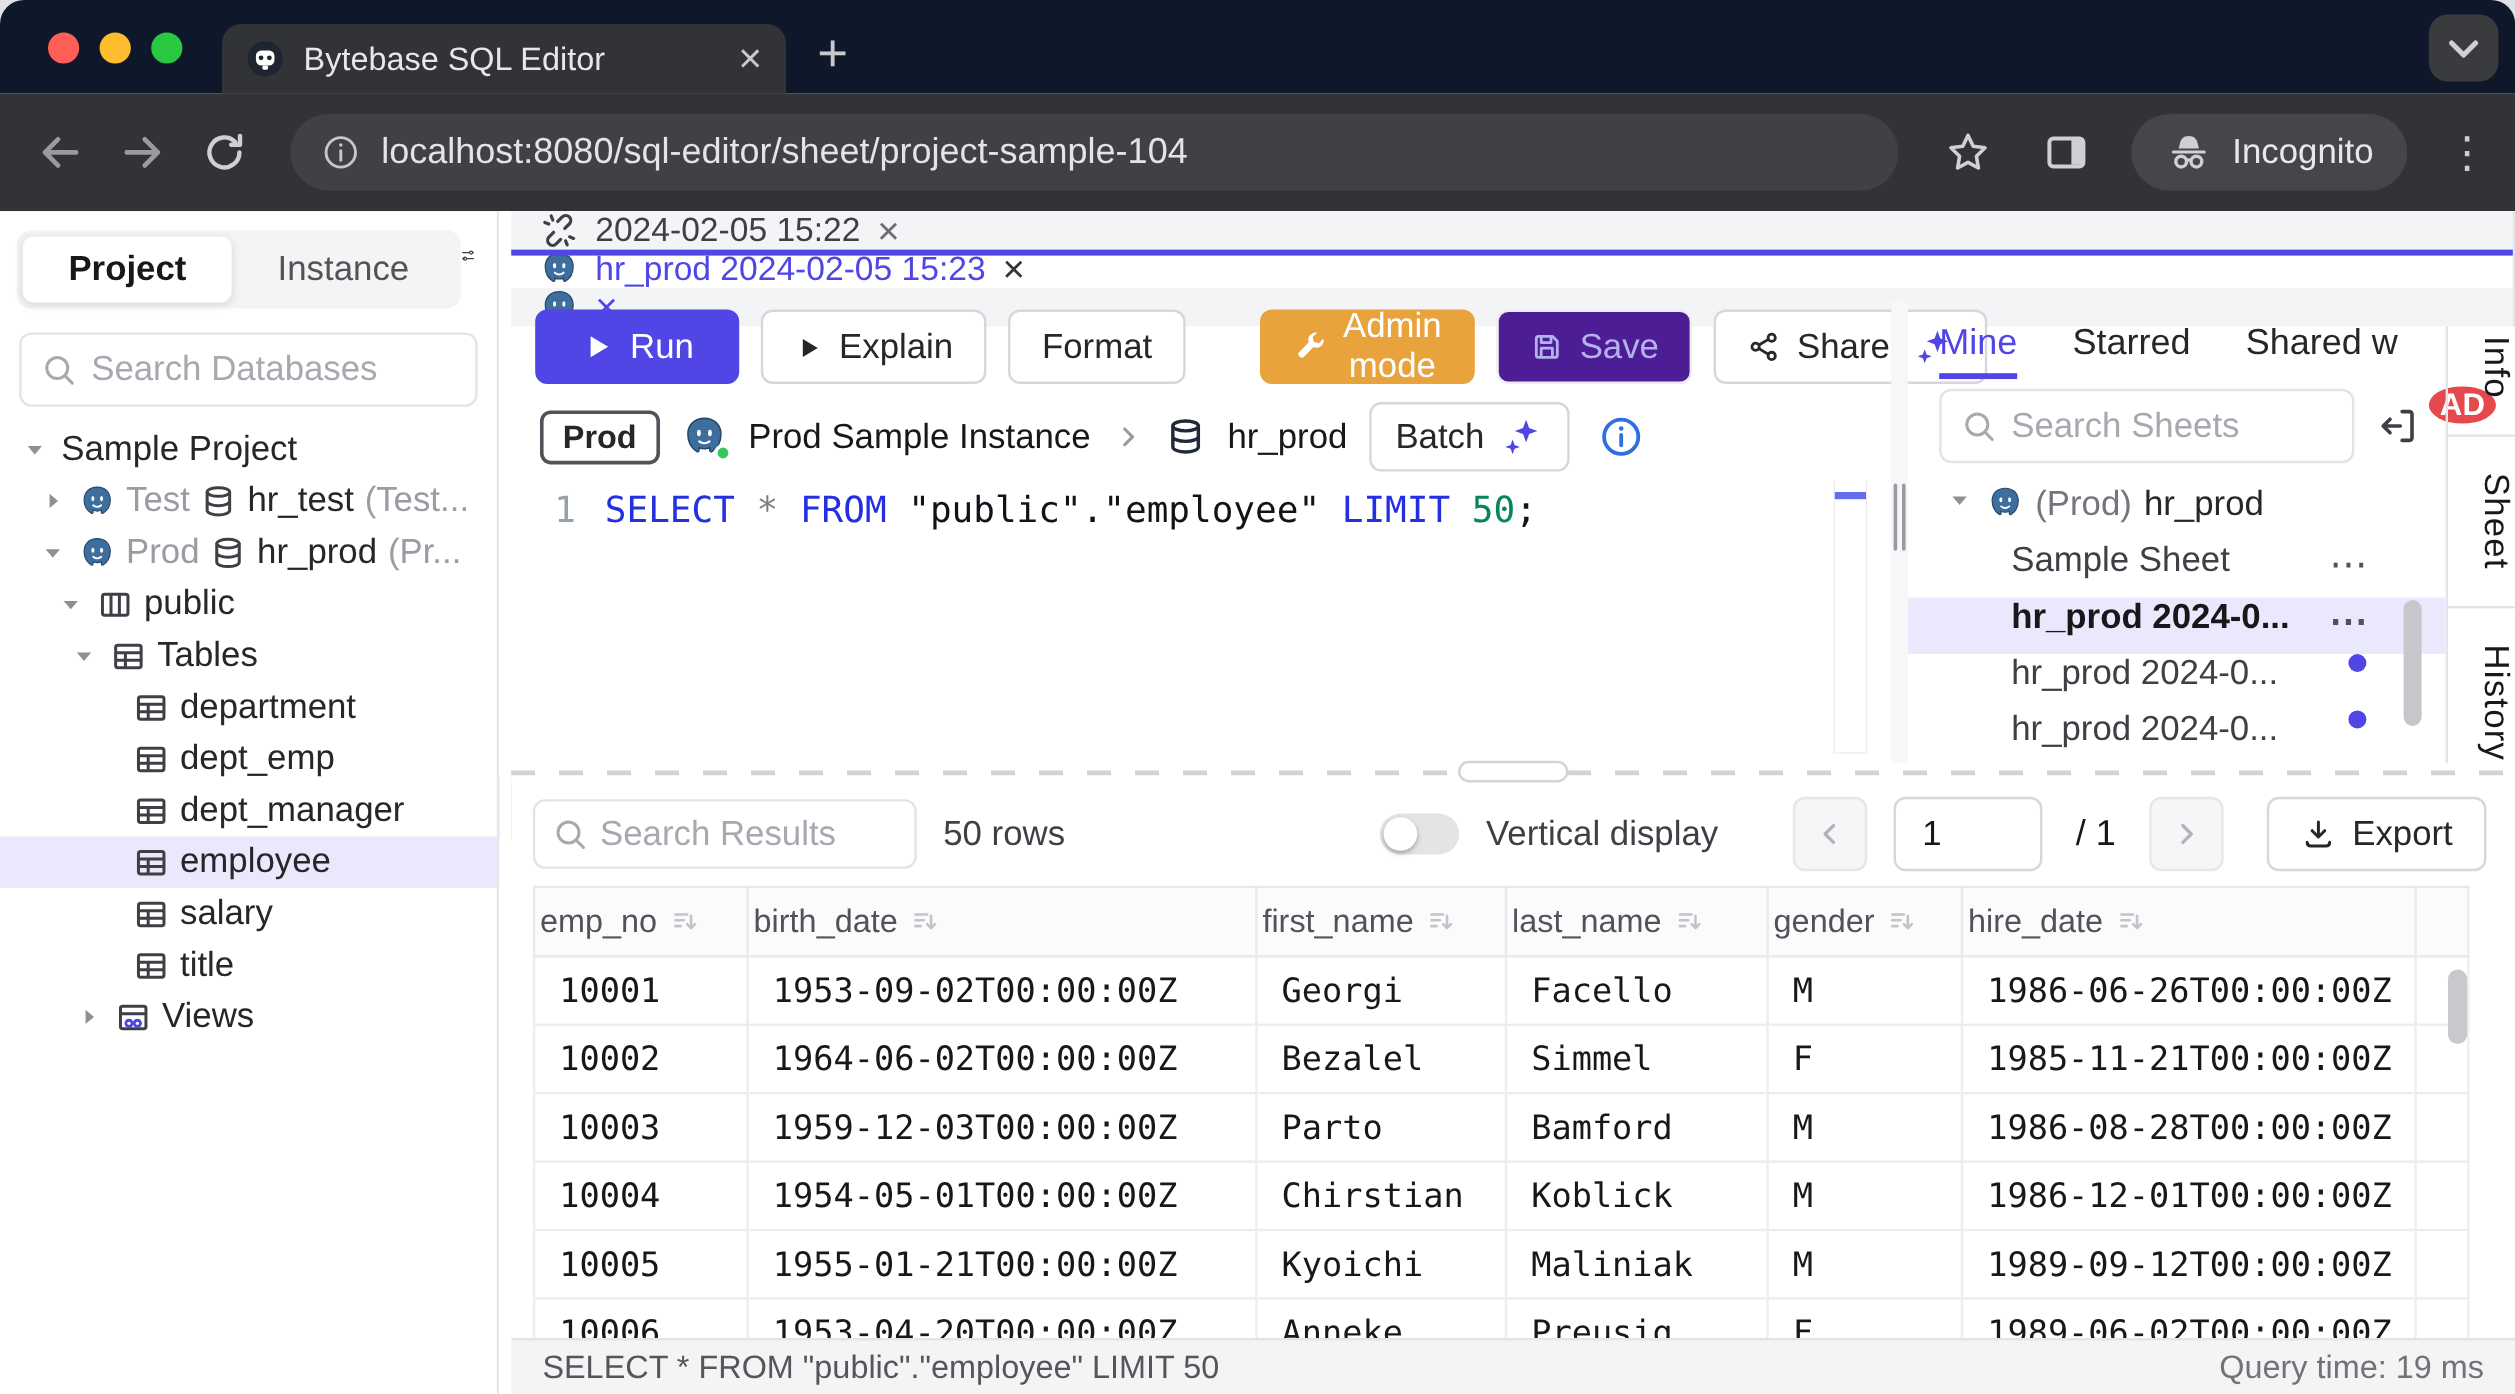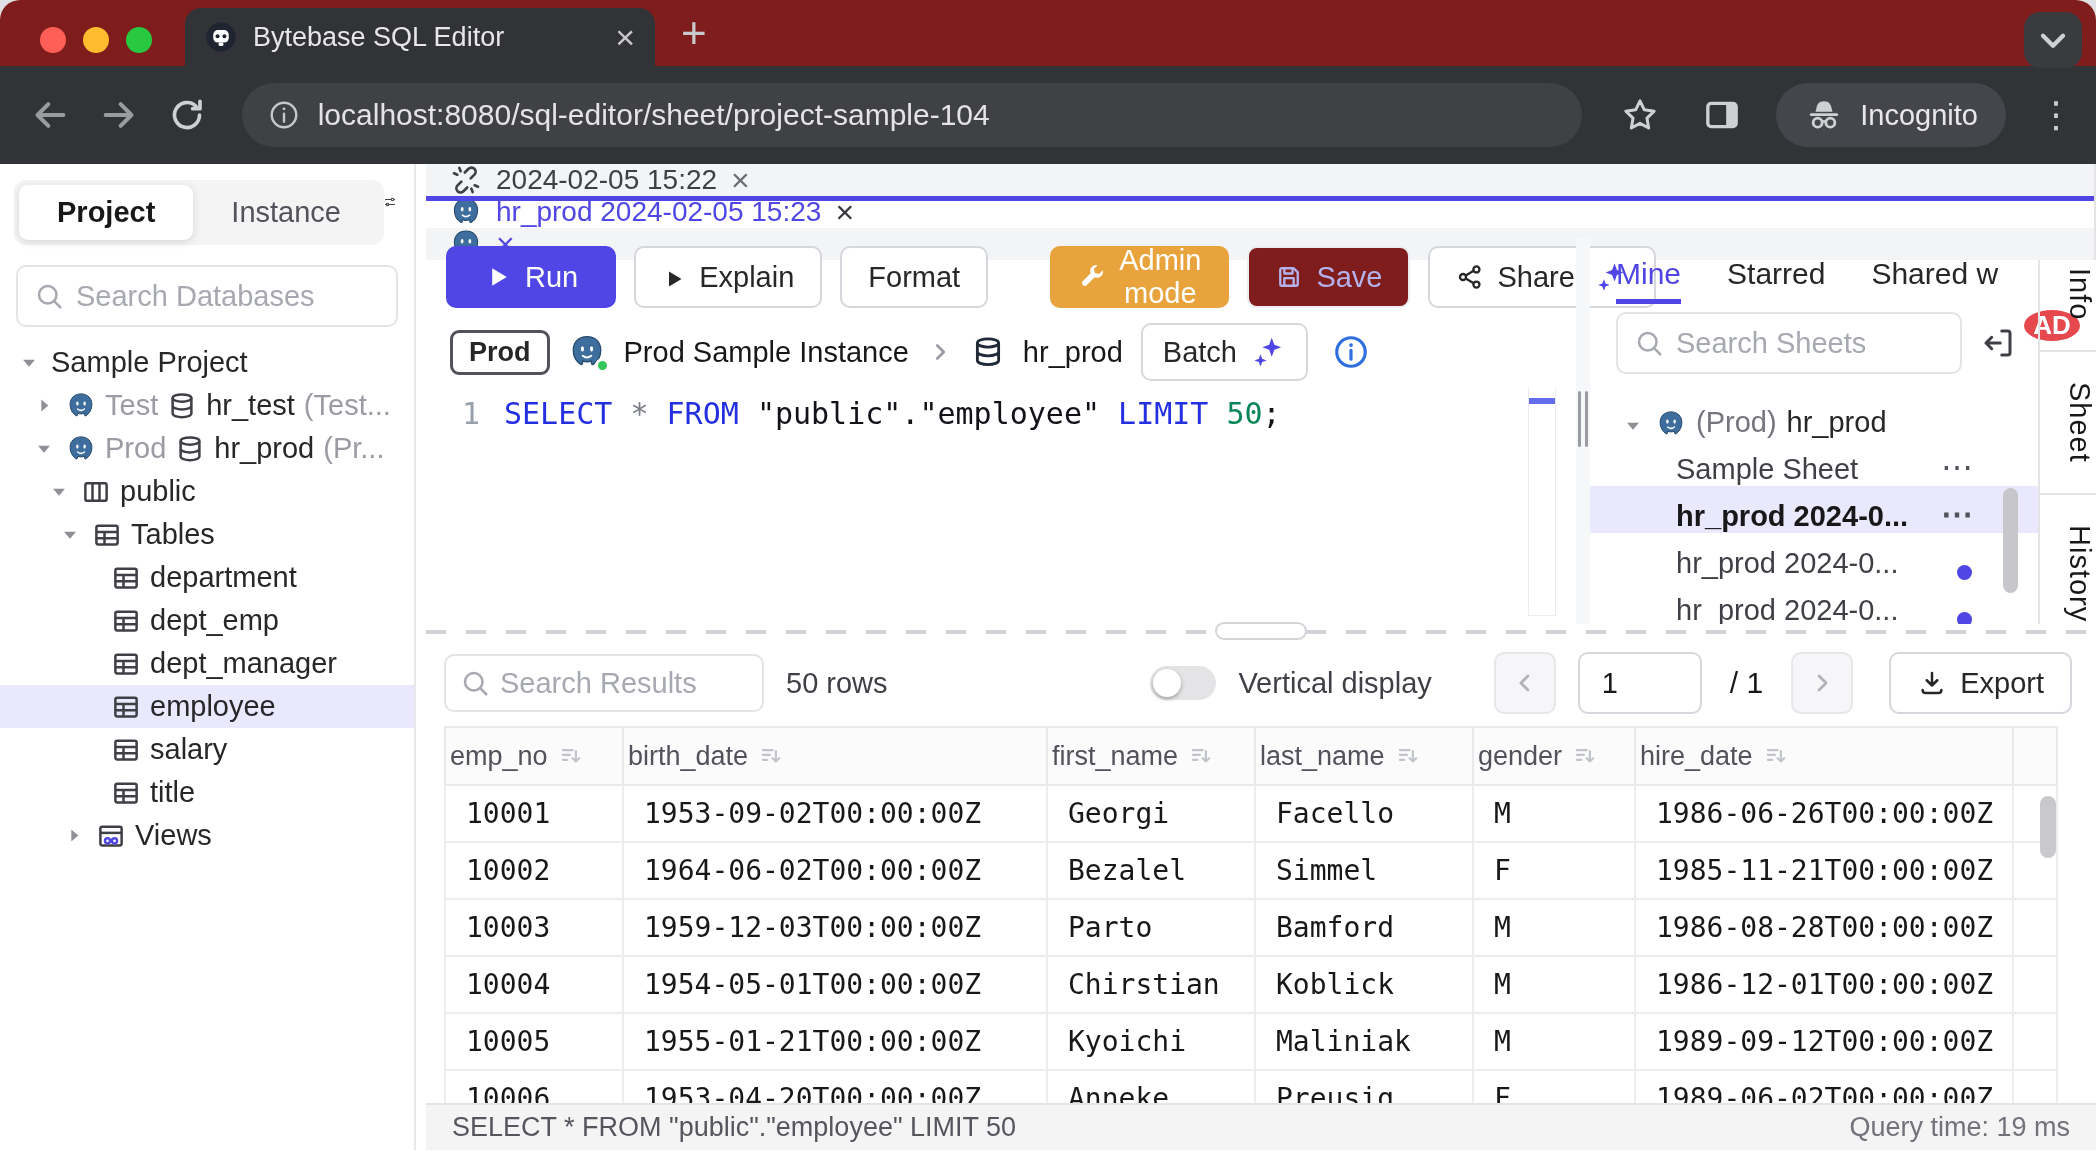--- a/index.html
+++ b/index.html
@@ -1,21 +1,21 @@
 <!DOCTYPE html>
 <html><head>
 <meta charset="utf-8">
 <style>
   * { margin:0; padding:0; box-sizing:border-box; }
   html,body { background:#dfe1e5; }
   body { font-family:"Liberation Sans", sans-serif; }
   .screen { width:2096px; height:1162px; position:relative; overflow:hidden; border-radius:20px 20px 0 0; background:#fff; }
 
   
-  .chrome-top { height:66px; background:#7f1d1d; display:flex; align-items:flex-end; position:relative; }
+  .chrome-top { height:78px; background:#0f172a; display:flex; align-items:flex-end; position:relative; }
   .traffic { display:flex; gap:17px; position:absolute; left:40px; top:27px; }
   .traffic i { width:26px; height:26px; border-radius:50%; display:block; }
   .tl-red{background:#ff5f57}.tl-yellow{background:#febc2e}.tl-green{background:#28c840}
   .btab { margin-left:185px; width:470px; height:58px; background:#323337; border-radius:16px 16px 0 0; display:flex; align-items:center; padding:0 20px; gap:16px; }
   .btab-title { color:#e7e7e9; font-size:27px; flex:1; white-space:nowrap; overflow:hidden; }
   .btab-close { color:#c9c9cc; font-size:34px; line-height:1; cursor:default; }
   .newtab { color:#c9c9cc; font-size:44px; font-weight:300; margin-left:26px; margin-bottom:8px; }
   .chrome-chevbtn { position:absolute; right:14px; top:12px; width:58px; height:56px; border-radius:16px; background:#3a3b3f; display:flex; align-items:center; justify-content:center; color:#d3d3d6; }
   .chrome-url { height:98px; background:#323337; display:flex; align-items:center; padding:0 22px; gap:8px;justify-content:space-between; }
   .nav-ic { width:40px; height:40px; display:flex; align-items:center; justify-content:center; color:#9a9b9e; margin:0 8px; }
@@ -67,21 +67,21 @@
   .avatar { align-self:center; margin-left:auto; margin-right:16px; width:56px; height:56px; border-radius:50%; background:#e5484d; color:#fff; font-size:26px; font-weight:700; display:flex; align-items:center; justify-content:center; }
 
   
   .upper { height:386px; display:flex; min-width:0; }
   .editor-col { flex:1; min-width:0; display:flex; flex-direction:column; position:relative; }
   .toolbar { height:78px; display:flex; align-items:center; gap:18px; padding:0 20px; }
   .btn { height:62px; border-radius:10px; display:flex; align-items:center; gap:13px; font-size:29px; padding:0 26px; border:2px solid #d6d7dc; background:#fff; color:#27272a; }
   .btn .bic { width:28px; height:28px; flex:none; }
   .btn-run { background:#4f46e5; border-color:#4f46e5; color:#fff; padding:0 36px; }
   .btn-admin { background:#e8a33d; border-color:#e8a33d; color:#fff; margin-left:44px; }
-  .btn-save { background:#7f1d1d; border-color:#ececf1; color:#b4b1ec; }
+  .btn-save { background:#4c1d95; border-color:#ececf1; color:#b4b1ec; }
   .btn-share .spk { width:34px; height:34px; margin-left:6px; }
   .connbar { height:72px; display:flex; align-items:center; gap:18px; padding:0 24px; font-size:29px; color:#18181b; }
   .envbadge { border:3px solid #52525b; border-radius:9px; padding:4px 16px; font-size:27px; font-weight:600; color:#27272a; }
   .pgwrap { position:relative; width:38px; height:38px; }
   .pgwrap .gdot { position:absolute; right:-4px; bottom:-2px; width:15px; height:15px; border-radius:50%; background:#34c759; border:3px solid #fff; }
   .conn-chev { color:#9a9ba3; width:26px; height:26px; }
   .dbic { width:34px; height:34px; color:#1f2937; }
   .btn-batch { height:58px; padding:0 20px; }
   .btn-batch .spk { width:36px; height:36px; }
   .conn-info { width:38px; height:38px; color:#2f6fe0; margin-left:6px; }
@@ -100,21 +100,21 @@
   
   .sheets { width:448px; border-left:0; display:flex; flex-direction:column; padding-top:6px; position:relative; overflow:hidden; }
   .sh-tabs { height:60px; display:flex; gap:46px; padding:0 26px; align-items:center; font-size:30px; color:#27272a; white-space:nowrap; overflow:hidden; }
   .sh-tab { position:relative; height:100%; display:flex; align-items:center; }
   .sh-tab.active { color:#4f46e5; }
   .sh-tab.active::after { content:""; position:absolute; left:0; right:0; bottom:0; height:5px; background:#4f46e5; }
   .sh-search { margin:8px 22px 0 26px; display:flex; align-items:center; gap:18px; }
   .sh-search .box { flex:1; height:62px; border:2px solid #e4e4e7; border-radius:10px; display:flex; align-items:center; padding:0 16px; gap:12px; }
   .sh-import { width:36px; height:36px; color:#3f3f46; flex:none; }
   .sh-list { margin-top:18px; height:232px; overflow:hidden; font-size:29px; }
-  .shrow { height:47px; display:flex; align-items:flex-end; gap:10px; padding:0 66px 0 36px; color:#3f3f46; position:relative; }
+  .shrow { height:47px; display:flex; align-items:flex-start; gap:10px; padding:0 66px 0 36px; color:#3f3f46; position:relative; }
   .shrow.group { padding-left:30px; color:#27272a; }
   .shrow.group .genv { color:#74757d; }
   .shrow.item { padding-left:86px; }
   .shrow.selected { background:#e9e8fc; color:#18181b; font-weight:700; }
   .shrow .nm { flex:1; white-space:nowrap; overflow:hidden; }
   .shdots { position:absolute; right:62px; color:#52525b; font-size:32px; letter-spacing:3px; }
   .shdot { position:absolute; right:66px; width:15px; height:15px; border-radius:50%; background:#4f46e5; }
   .sh-scrollthumb { position:absolute; right:20px; top:250px; width:15px; height:105px; border-radius:8px; background:#c7c7cb; }
 
   

